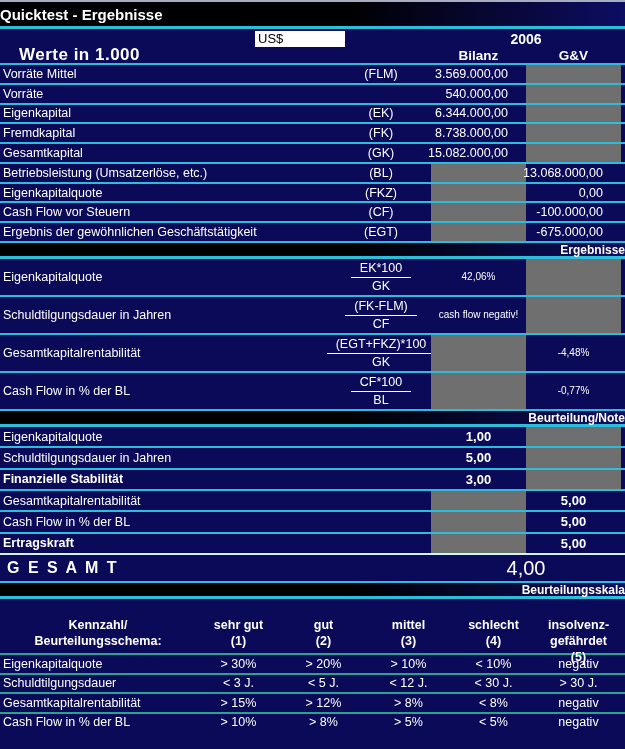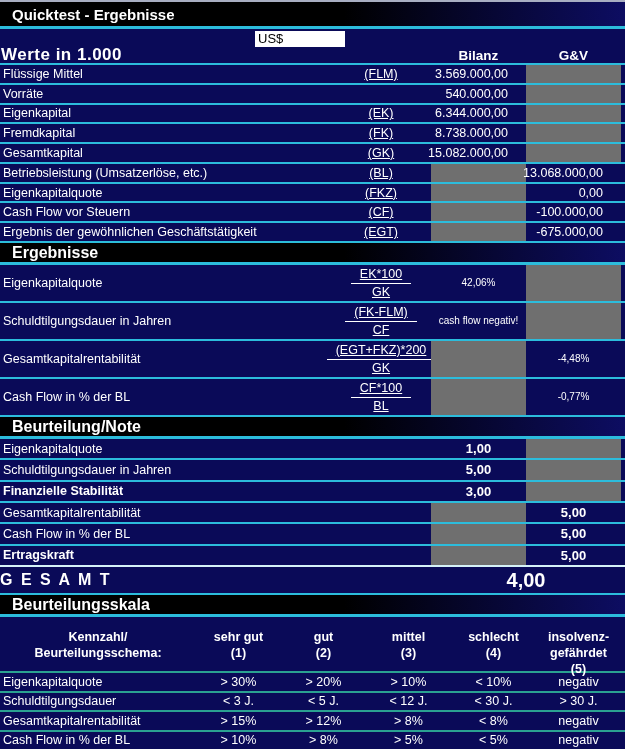--- a/index.html
+++ b/index.html
@@ -5,43 +5,43 @@
   * { margin:0; padding:0; box-sizing:border-box; }
   html,body { background:#1a1a1a; }
   #app {
     position:relative; width:625px; height:749px;
     background:#0a0a58; color:#fff;
     font-family:"Liberation Sans","DejaVu Sans",sans-serif;
     overflow:hidden;
   }
   .topline { height:2px; background:#a8aec2; }
   .band {
-    display:flex; align-items:center; padding-left:12px;
+    display:flex; align-items:center; padding-left:0;
     background:linear-gradient(to right,#000 0%,#000 55%,#0d0d62 100%);
     border-bottom:3px solid #2cbcdc;
     font-weight:bold; font-size:15px;
   }
   .band.title { height:27px; }
-  .band.sub { height:22px; font-size:16px; }
+  .band.sub { height:16px; font-size:12px;justify-content:flex-end; }
   
   .headerzone { position:relative; height:36px; border-bottom:2px solid #2cbcdc; }
   .hz1 { height:18px; display:flex; align-items:flex-end; }
   .hz2 { height:16px; display:flex; align-items:center; }
   .yearwrap { width:190px; text-align:center; font-weight:bold; font-size:14px; }
-  .wlabel { flex:1; padding-left:1px; font-weight:bold; font-size:17px; letter-spacing:.5px; white-space:nowrap; }
+  .wlabel { flex:1; padding-left:19px; font-weight:bold; font-size:17px; letter-spacing:.5px; white-space:nowrap; }
   .currencybox {
     position:absolute; left:255px; top:2px; width:90px; height:16px;
     background:#fff; color:#000; font-size:13px; line-height:16px; padding-left:3px;
     border:none; font-family:inherit;
   }
   
   .row { display:flex; align-items:center; border-bottom:2px solid #2cbcdc; }
   .c { height:100%; display:flex; align-items:center; }
   .label { flex:1; padding-left:3px; font-size:12.5px; }
-  .code { width:100px; justify-content:center; font-size:12.5px;text-decoration:underline; }
+  .code { width:100px; justify-content:center; font-size:12.5px; }
   .bilanz { width:95px; }
   .gv { width:95px; }
   .rm { width:4px; }
   .val { justify-content:flex-end; padding-right:18px; font-size:12.5px; }
   .center { justify-content:center; text-align:center; font-size:10px; line-height:1.15; }
   .gray { background:#6f6f6f; }
   .boldl { font-weight:bold; }
   .hcol { justify-content:center; font-weight:bold; font-size:13.5px; }
   
   .inputrows { height:178px; display:flex; flex-direction:column; }
@@ -53,25 +53,25 @@
   .den { padding-top:1px; }
   .ratingrows { height:126px; display:flex; flex-direction:column; }
   .ratingrows .row { flex:1; }
   .ratingrows .row:last-child { border-bottom:none;border-radius:9px; }
   .ratecell { justify-content:center; font-weight:bold; font-size:13px; }
   
   .total {
     height:30px; display:flex; align-items:center;
     border-top:2px solid #d5f2f8; border-bottom:2px solid #2cbcdc;
   }
-  .total-label { flex:1; padding-left:0; font-weight:bold; font-size:16px; letter-spacing:2px; white-space:nowrap; }
-  .total-value { width:190px; text-align:center; font-weight:bold; font-size:20px; }
+  .total-label { flex:1; padding-left:7px; font-weight:bold; font-size:16px; letter-spacing:2px; white-space:nowrap; }
+  .total-value { width:190px; text-align:center; font-weight:normal; font-size:20px; }
   
   .scalehead { height:56px; display:flex; border-bottom:2px solid #2aa191; }
-  .shc { display:flex; flex-direction:column; align-items:center; padding-top:12px; font-weight:bold; font-size:12.5px; line-height:16px; text-align:center; }
+  .shc { display:flex; flex-direction:column; align-items:center; padding-top:18px; font-weight:bold; font-size:12.5px; line-height:16px; text-align:center; }
   .shc.lab { width:196px; }
   .shc.col { flex:1; }
   .scalerows { height:76px; display:flex; flex-direction:column; }
   .srow { flex:1; display:flex; align-items:center; border-bottom:2px solid #2aa191; }
   .srow:last-child { border-bottom:none; }
   .slabel { width:196px; padding-left:3px; font-size:12.5px; }
   .scell { flex:1; text-align:center; font-size:12.5px; }
   .srm { width:4px; }
 </style>
 </head>
@@ -81,35 +81,36 @@
 
   <div class="topline"></div>
 
   <div class="band title">
     <span>Quicktest - Ergebnisse</span>
   </div>
 
   <div class="headerzone">
     <div class="hz1">
       <div class="c" style="flex:1"></div>
+      <div class="yearwrap">2006</div>
       <div class="rm"></div>
     </div>
     <div class="hz2">
       <div class="c wlabel">Werte in 1.000</div>
       <div class="c code"></div>
       <div class="c bilanz hcol">Bilanz</div>
       <div class="c gv hcol">G&amp;V</div>
       <div class="rm"></div>
     </div>
     <div class="currencybox">US$</div>
   </div>
 
   <div class="inputrows">
     <div class="row">
-      <div class="c label">Flüssige Mittel</div>
+      <div class="c label">Vorräte Mittel</div>
       <div class="c code">(FLM)</div>
       <div class="c bilanz val">3.569.000,00</div>
       <div class="c gv gray"></div>
       <div class="rm"></div>
     </div>
     <div class="row">
       <div class="c label">Vorräte</div>
       <div class="c code"></div>
       <div class="c bilanz val">540.000,00</div>
       <div class="c gv gray"></div>
@@ -187,21 +188,21 @@
         <span class="num">(FK-FLM)</span>
         <span class="den">CF</span>
       </div>
       <div class="c bilanz center">cash flow negativ!</div>
       <div class="c gv gray"></div>
       <div class="rm"></div>
     </div>
     <div class="row">
       <div class="c label">Gesamtkapitalrentabilität</div>
       <div class="c code frac">
-        <span class="num">(EGT+FKZ)*200</span>
+        <span class="num">(EGT+FKZ)*100</span>
         <span class="den">GK</span>
       </div>
       <div class="c bilanz gray"></div>
       <div class="c gv center">-4,48%</div>
       <div class="rm"></div>
     </div>
     <div class="row">
       <div class="c label">Cash Flow in % der BL</div>
       <div class="c code frac">
         <span class="num">CF*100</span>

